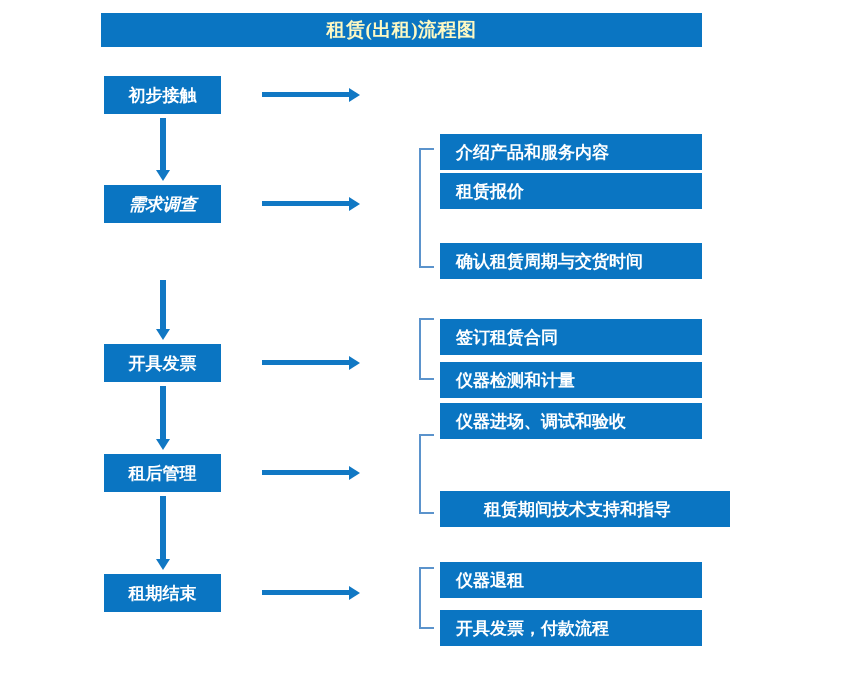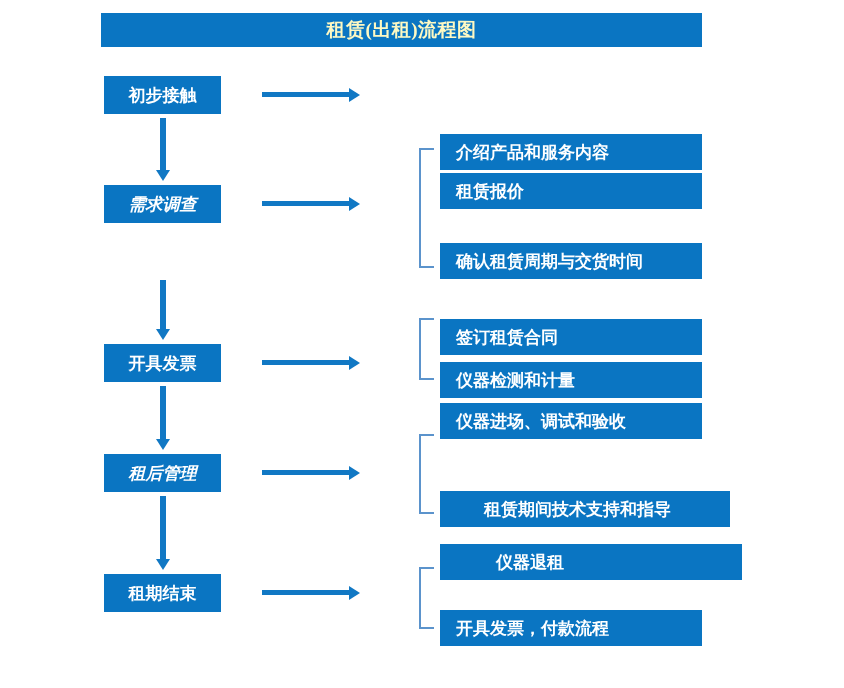--- a/index.html
+++ b/index.html
@@ -150,21 +150,21 @@
   </div>
 
   <div class="stage-box" style="top:185px;font-style:italic;">
     <span class="stage-label">需求调查</span>
   </div>
 
   <div class="stage-box" style="top:344px;">
     <span class="stage-label">开具发票</span>
   </div>
 
-  <div class="stage-box" style="top:454px;font-style:italic;">
+  <div class="stage-box" style="top:454px;">
     <span class="stage-label">租后管理</span>
   </div>
 
   <div class="stage-box" style="top:574px;">
     <span class="stage-label">租期结束</span>
   </div>
 
   <div class="down-arrow" style="top:118px; height:63px;">
     <div class="shaft" style="height:52px;"></div>
     <div class="head" style="top:52px;"></div>
@@ -237,21 +237,21 @@
   </div>
 
   <div class="detail-box" style="top:403px;">
     <span class="detail-label">仪器进场、调试和验收</span>
   </div>
 
   <div class="detail-box" style="top:491px;padding-left:28px;">
     <span class="detail-label">租赁期间技术支持和指导</span>
   </div>
 
-  <div class="detail-box" style="top:544px;padding-left:40px;">
+  <div class="detail-box" style="top:562px;">
     <span class="detail-label">仪器退租</span>
   </div>
 
   <div class="detail-box" style="top:610px;">
     <span class="detail-label">开具发票，付款流程</span>
   </div>
 
 </div>
 
 </body></html>

